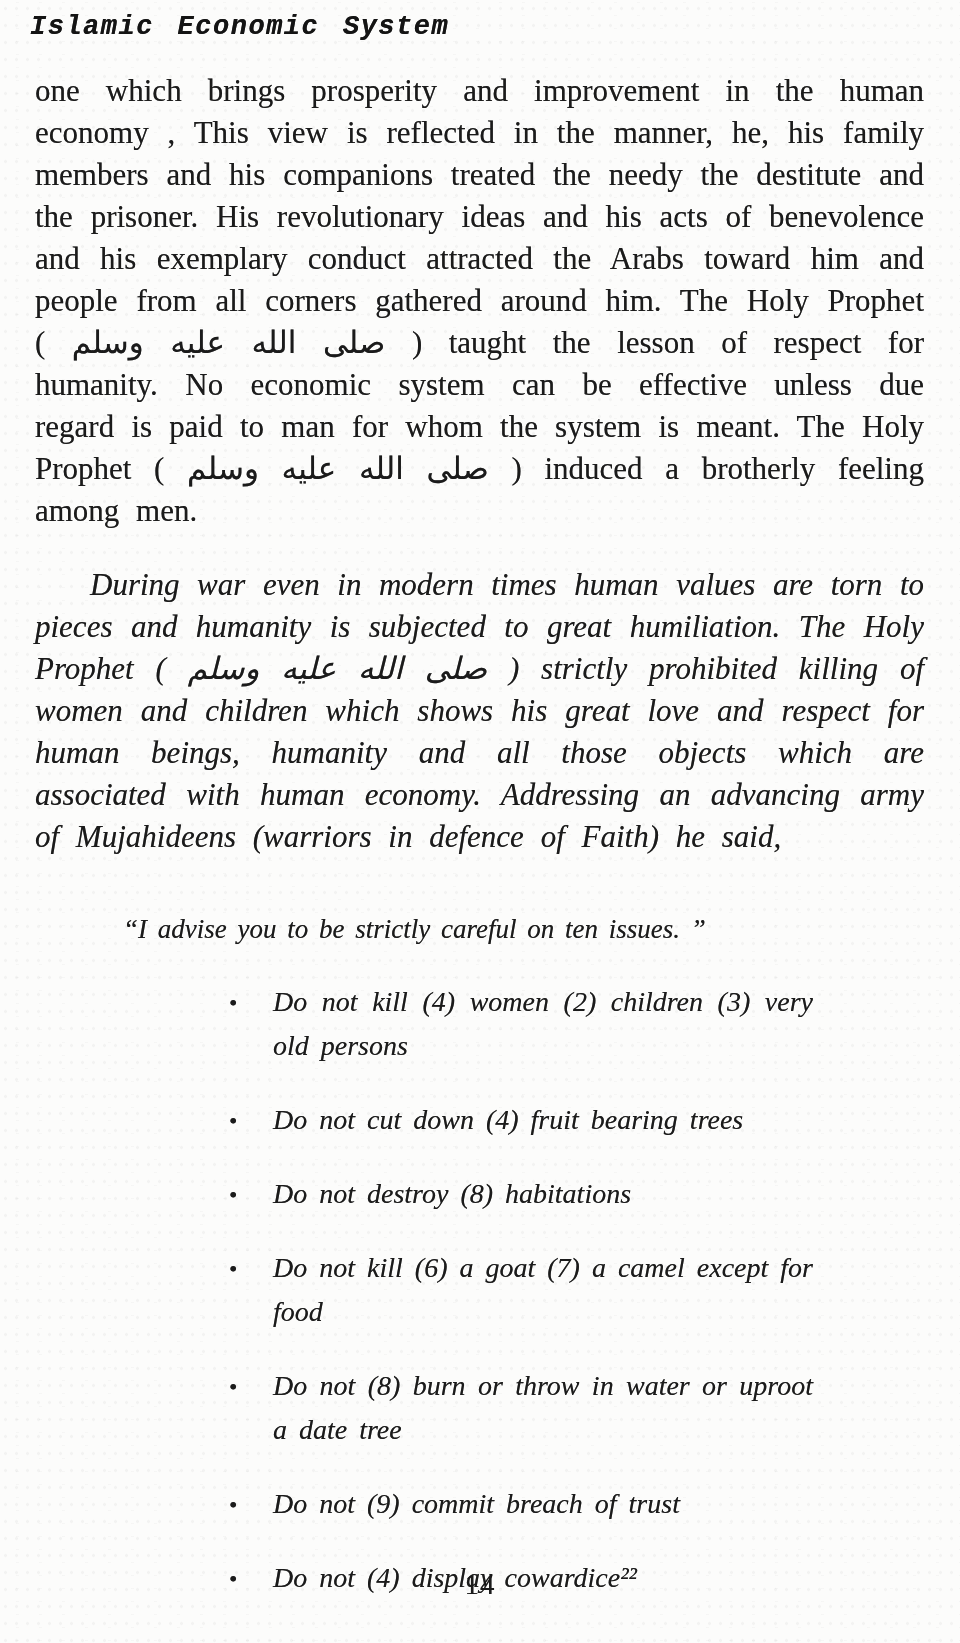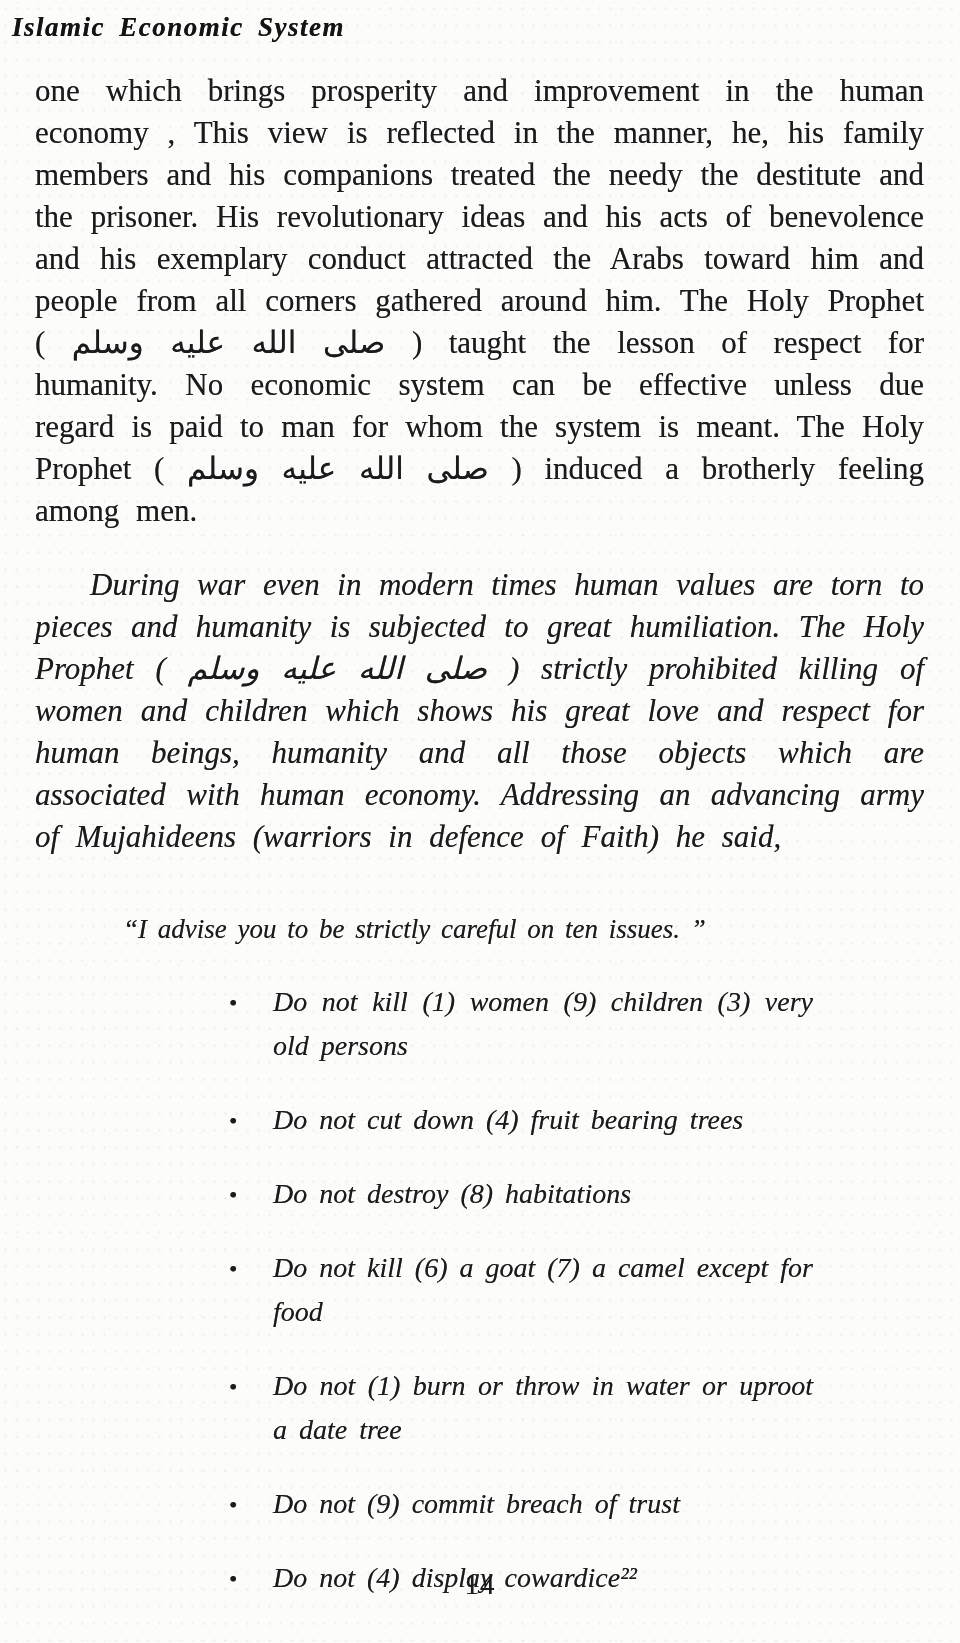--- a/index.html
+++ b/index.html
@@ -19,22 +19,22 @@
       radial-gradient(rgba(60,60,60,0.03) 1px, transparent 1.2px);
     background-size: 11px 17px, 23px 13px;
     background-position: 0 0, 6px 9px;
     color: #1b1b1b;
     font-family: "Liberation Serif", serif;
     overflow: hidden;
   }
   .header-title {
     position: absolute;
     top: 12px;
-    left: 12px;
-    font-family: Liberation Serif, serif;
+    left: 30px;
+    font-family: Liberation Mono, monospace;
     font-size: 27px;
     font-weight: 700;
     font-style: italic;
     letter-spacing: 1.5px;
     color: #141414;
     text-shadow: 0 0 0.6px rgba(0,0,0,0.75);
     word-spacing: 6px;
   }
   .body-text {
     position: absolute;
@@ -111,37 +111,37 @@
   <div class="body-text">
     <p class="para first">one which brings prosperity and improvement in the human economy , This view is reflected in the manner, he, his family members and his companions treated the needy the destitute and the prisoner. His revolutionary ideas and his acts of benevolence and his exemplary conduct attracted the Arabs toward him and people from all corners gathered around him. The Holy Prophet ( صلى الله عليه وسلم ) taught the lesson of respect for humanity. No economic system can be effective unless due regard is paid to man for whom the system is meant. The Holy Prophet ( صلى الله عليه وسلم )  induced a brotherly feeling among men.</p>
     <p class="para second">During war even in modern times human values are torn to pieces and humanity is subjected to great humiliation. The Holy Prophet ( صلى الله عليه وسلم )  strictly prohibited killing of women and children which shows his great love and respect for human beings, humanity and all those objects which are associated with human economy. Addressing an advancing army of Mujahideens (warriors in defence of Faith) he said,</p>
 
     <div class="quote-block">
       <p class="quote-intro">“I advise you to be strictly careful on ten issues. ”</p>
 
       <ul class="advice-list">
         <li>
           <span class="bullet">•</span>
-          <span>Do not kill (1) women (9) children (3) very old persons</span>
+          <span>Do not kill (4) women (2) children (3) very old persons</span>
         </li>
         <li>
           <span class="bullet">•</span>
           <span>Do not cut down (4) fruit bearing trees</span>
         </li>
         <li>
           <span class="bullet">•</span>
           <span>Do not destroy (8) habitations</span>
         </li>
         <li>
           <span class="bullet">•</span>
           <span>Do not kill (6) a goat (7) a camel except for food</span>
         </li>
         <li>
           <span class="bullet">•</span>
-          <span>Do not (1) burn or throw in water or uproot a date tree</span>
+          <span>Do not (8) burn or throw in water or uproot a date tree</span>
         </li>
         <li>
           <span class="bullet">•</span>
           <span>Do not (9) commit breach of trust</span>
         </li>
         <li>
           <span class="bullet">•</span>
           <span>Do not (4) display cowardice²²</span>
         </li>
       </ul>

